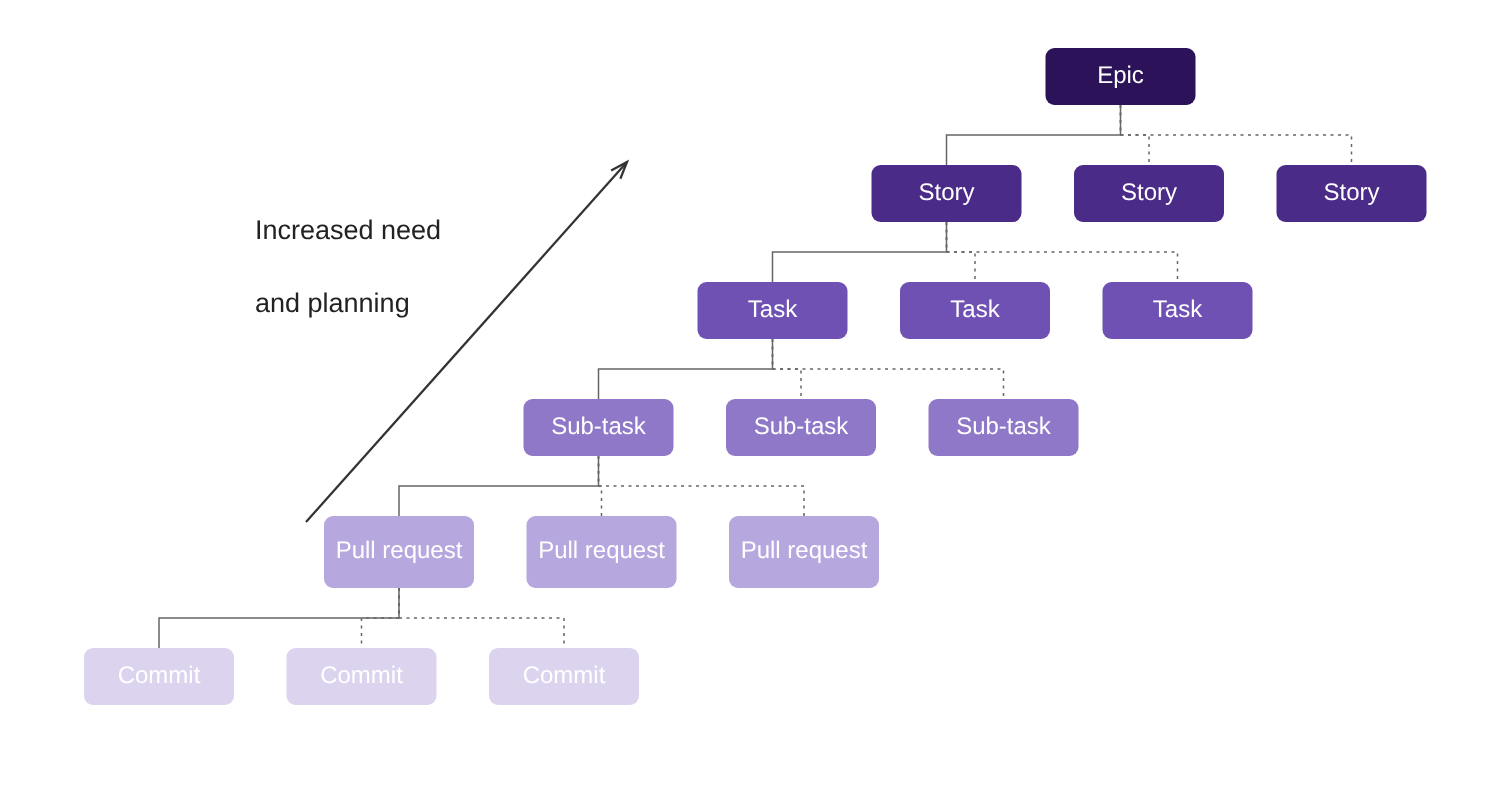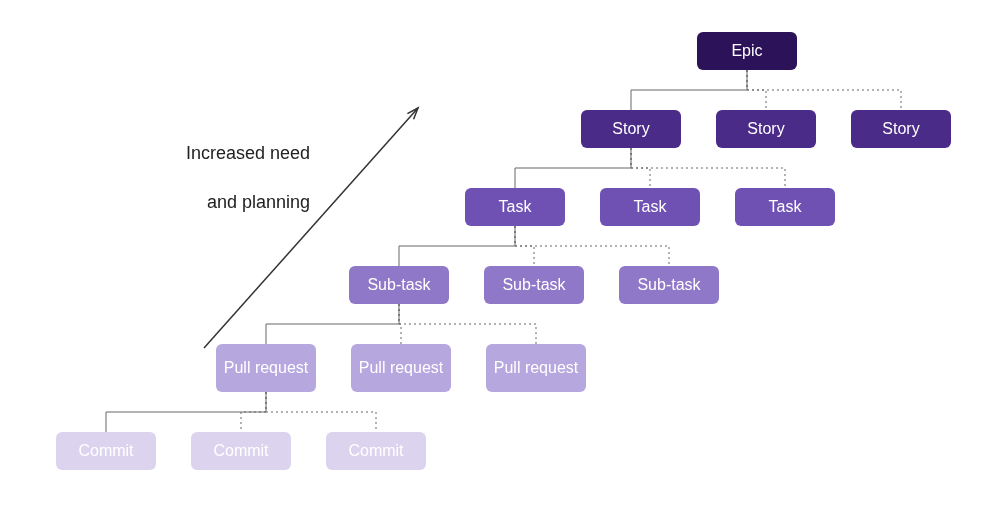--- a/index.html
+++ b/index.html
@@ -65,21 +65,21 @@
         <path d="M 266 392 L 266 412 L 106 412 L 106 432" fill="none" stroke="#666666" stroke-width="1"></path>
         <path d="M 266 392 L 266 412 L 241 412 L 241 432" fill="none" stroke="#666666" stroke-width="1" stroke-dasharray="2 3"></path>
         <path d="M 266 392 L 266 412 L 376 412 L 376 432" fill="none" stroke="#666666" stroke-width="1" stroke-dasharray="2 3"></path>
       </g>
     <g id="arrow">
         <line x1="204" y1="348" x2="418" y2="108" stroke="#333" stroke-width="1.5"></line>
         <path d="M 413.5691107617441 119.15200522589136 L 418 108 L 407.4267499687107 113.67506685210323" fill="none" stroke="#333" stroke-width="1.5"></path>
       </g>
   </svg>
 
-  <div class="annotation" style="left:186px; top:141px;text-align:right;">
+  <div class="annotation" style="left:170px; top:141px;">
     <span>Increased need</span><br>
     <br>
     <span>and planning</span>
   </div>
 
   <div id="n-epic" class="node" style="left: 697px; top: 32px; width: 100px; height: 38px; background: rgb(44, 18, 88);">
     <span>Epic</span>
   </div>
 
   <div id="n-story1" class="node" style="left: 581px; top: 110px; width: 100px; height: 38px; background: rgb(75, 43, 136);">

